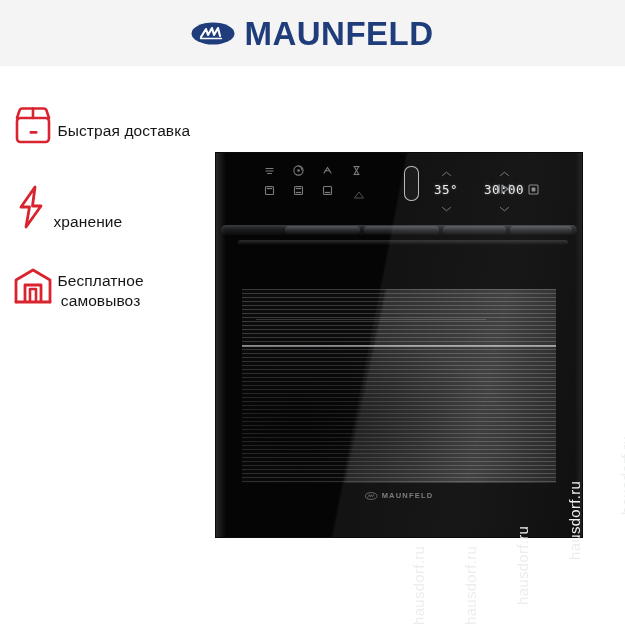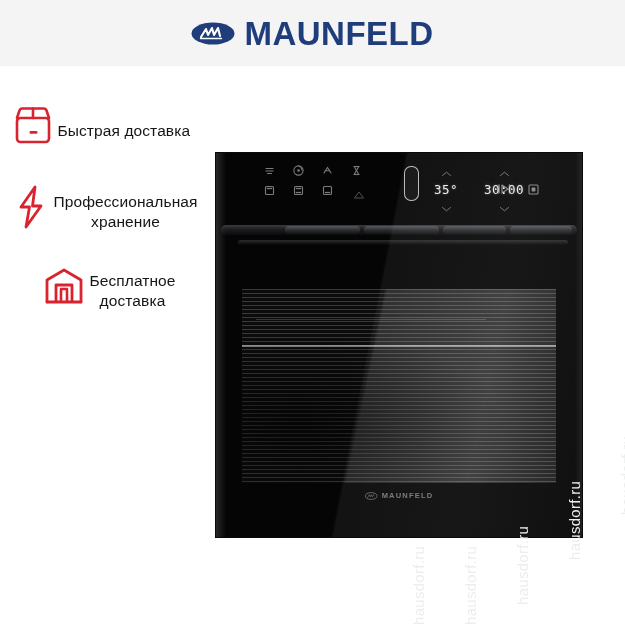--- a/index.html
+++ b/index.html
@@ -31,21 +31,21 @@
     width:200px;display:flex;flex-direction:row;align-items:center;
     margin-bottom:9px;
   }
   .feature-icon{height:56px;display:flex;align-items:center;justify-content:center;}
   .feature-label{
     margin-top:9px;text-align:center;color:#151515;
     font-size:15.5px;line-height:1.25;letter-spacing:.1px;
   }
   .f1{margin-top:22px;}
   .f2{margin-top:16px;}
-  .f3{margin-top:14px;justify-content:center;}
+  .f3{margin-top:14px;}
   .f4{margin-top:16px;}
   
   .oven{
     position:absolute;left:216px;top:153px;width:366px;height:384px;
     background:#050505;
     box-shadow:0 0 0 1px #0a0a0a;
     overflow:hidden;
   }
   .oven-glass{
     position:absolute;inset:0;
@@ -196,37 +196,37 @@
     <div class="feature-label">Быстрая доставка</div>
   </div>
 
   <div class="feature f2">
     <div class="feature-icon">
       <svg width="46" height="50" viewBox="0 0 46 50" xmlns="http://www.w3.org/2000/svg">
         <path d="M27 5 L13 25 L21.5 25 L18 45 L33 24 L24.5 24 Z" stroke="#d9232e" stroke-width="2.8" fill="none" stroke-linejoin="round" stroke-linecap="round"></path>
       </svg>
     </div>
     <div class="feature-label">
-      <span>Профессиональная</span><br>
+      <br>
       <span>хранение</span>
     </div>
   </div>
 
   <div class="feature f3">
     <div class="feature-icon">
       <svg width="50" height="46" viewBox="0 0 50 46" xmlns="http://www.w3.org/2000/svg">
         <path d="M8 39 L8 17 L25 7 L42 17 L42 39" stroke="#d9232e" stroke-width="2.8" fill="none" stroke-linejoin="round" stroke-linecap="round"></path>
         <path d="M8 39 L42 39" stroke="#d9232e" stroke-width="2.8" stroke-linecap="round"></path>
         <path d="M17 39 L17 22 L33 22 L33 39" stroke="#d9232e" stroke-width="2.8" fill="none" stroke-linejoin="round"></path>
         <path d="M22 39 L22 26 L28 26 L28 39" stroke="#d9232e" stroke-width="2.6" fill="none" stroke-linejoin="round"></path>
       </svg>
     </div>
     <div class="feature-label">
       <span>Бесплатное</span><br>
-      <span>доставка</span>
+      <span>самовывоз</span>
     </div>
   </div>
 
 </div>
 
 <div class="oven">
 
   <div class="panel">
 
     <div class="panel-icons">

